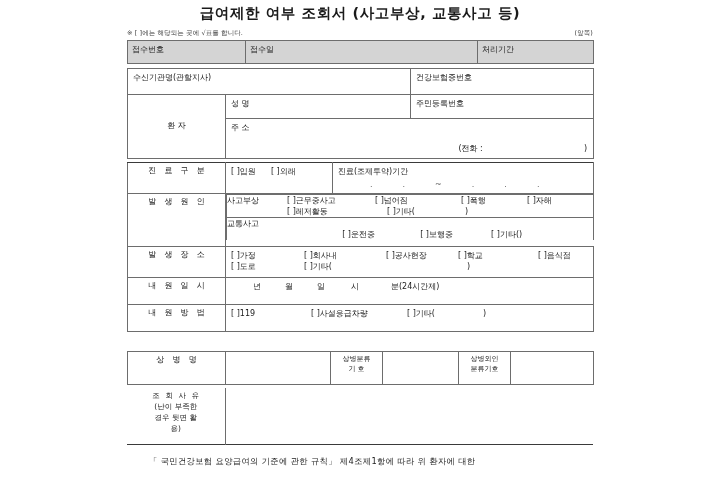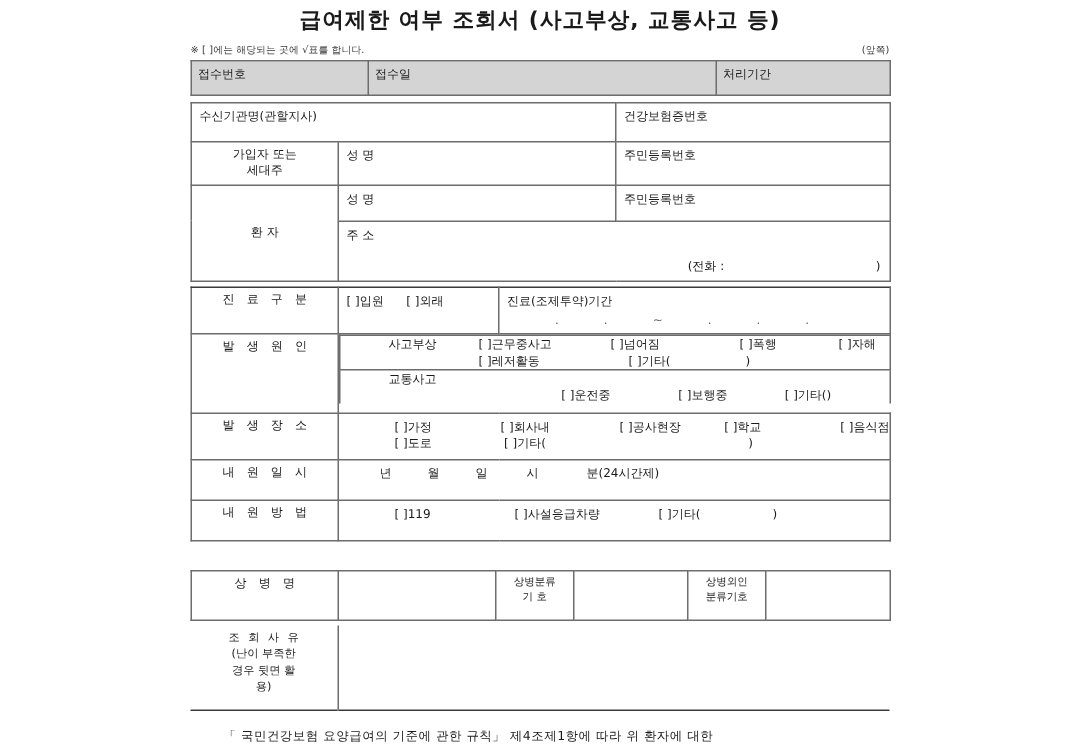--- a/index.html
+++ b/index.html
@@ -98,21 +98,20 @@
   .nb-r { border-right: none !important; }
   .thick-top { border-top: 1.6px solid #3a3a3a !important; }
   .thick-bot { border-bottom: 1.6px solid #3a3a3a !important; }
 
   
   .optrow {
     display: flex;
     font-size: 8px;
     white-space: nowrap;
     line-height: 11px;
-    padding-left: 32px;
   }
   .opt { display: inline-block; }
 
   .subtbl {
     width: 100%;
     border-collapse: collapse;
     table-layout: fixed;
   }
   .subtbl td {
     border: none;
@@ -173,28 +172,20 @@
           <col style="width:185px">
           <col style="width:183px">
         </colgroup>
 
       <tbody>
           <tr>
         <td class="cell" colspan="2" style="height:22px">수신기관명(관할지사)</td>
         <td class="cell">건강보험증번호</td>
       </tr>
 
-      <tr>
-        <td class="lbl" rowspan="1" style="height:24px">
-          <div>가입자 또는</div>
-          <div>세대주</div>
-        </td>
-        <td class="cell">성 명</td>
-        <td class="cell">주민등록번호</td>
-      </tr>
 
       <tr>
         <td class="lbl nb-b" rowspan="1" style="height:19px"></td>
         <td class="cell">성 명</td>
         <td class="cell">주민등록번호</td>
       </tr>
 
       <tr>
         <td class="lbl nb-t" style="height:36px">환 자</td>
         <td class="cell" colspan="2">

